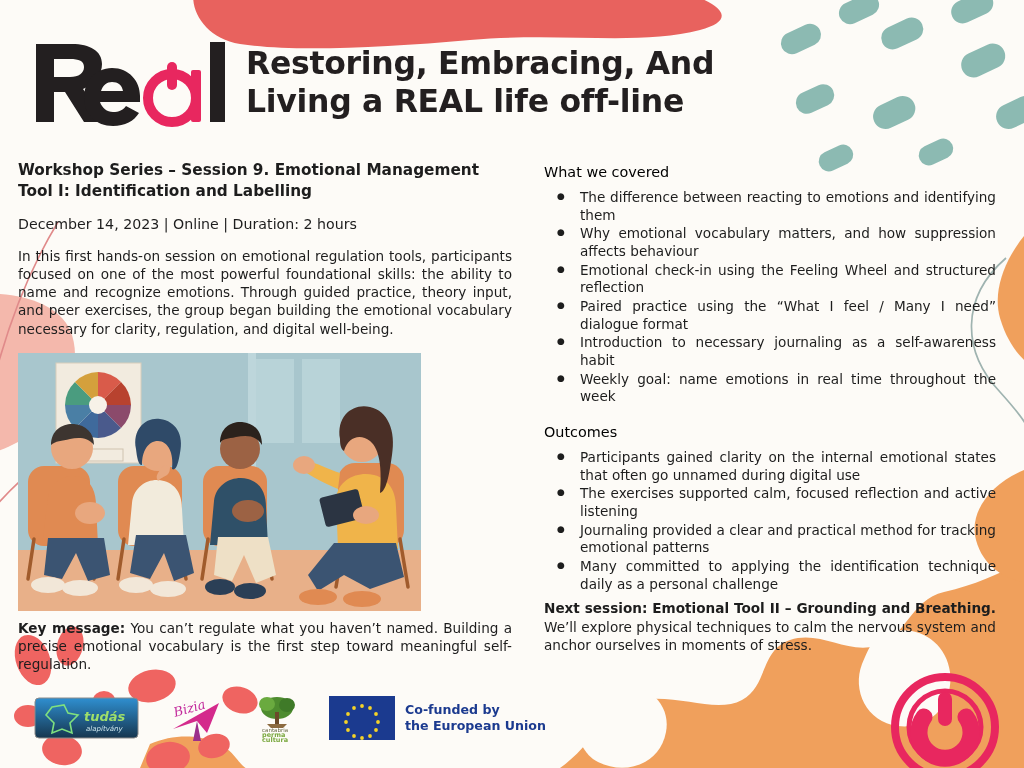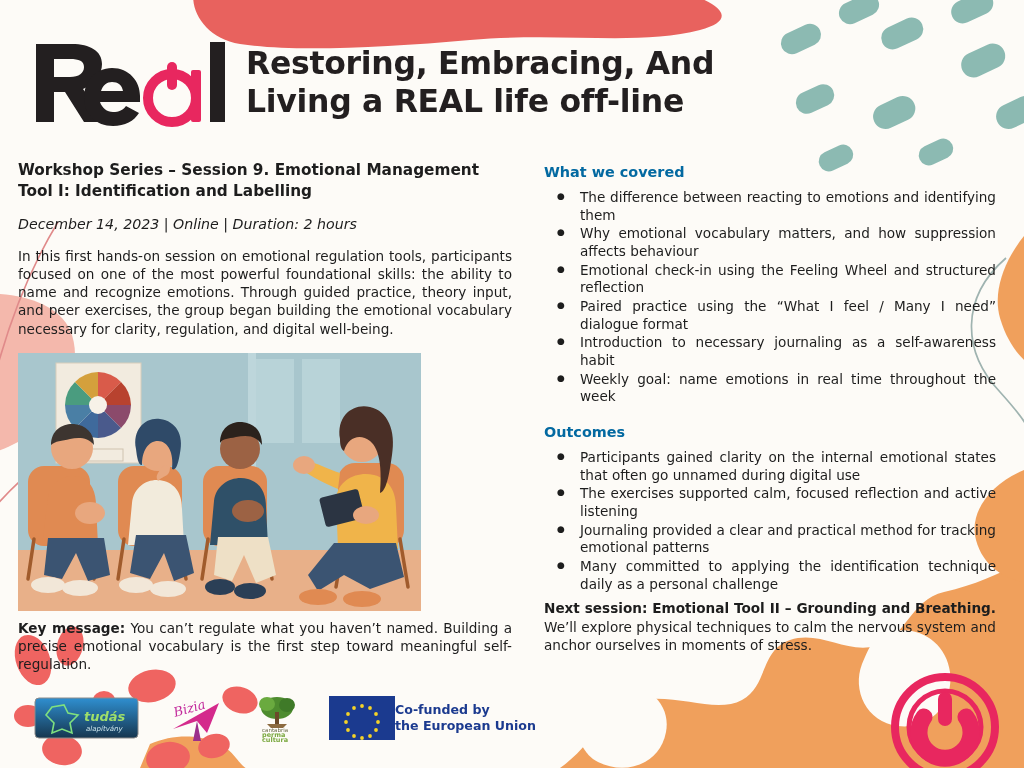--- a/index.html
+++ b/index.html
@@ -37,42 +37,42 @@
 
   
   .col-left { position: absolute; left: 18px; top: 160px; width: 494px; z-index: 5; }
   .col-right { position: absolute; left: 544px; top: 164px; width: 452px; z-index: 5; }
 
   .session-title {
     font-size: 15.3px; font-weight: 700; color: #1d1d1d;
     line-height: 1.38; margin-bottom: 14px;
   }
   .session-meta {
-    font-size: 14.2px; font-style: italic; color: #1d1d1d;
+    font-size: 14.2px; color: #1d1d1d;
     margin-bottom: 15px;
   }
   .body-para {
     font-size: 13.6px; color: #1d1d1d; line-height: 1.33;
     text-align: justify; text-justify: inter-word;
   }
 
   .photo-wrap {
     position: relative; margin-top: 15px;
     width: 403px; height: 258px; overflow: hidden;
   }
   .photo-wrap svg { display: block; }
 
   .key-msg {
     margin-top: 8px; font-size: 13.6px; line-height: 1.33;
     color: #1d1d1d; text-align: justify;
   }
   .key-msg b { font-weight: 700; }
 
   .sec-head {
-    font-size: 14.4px; font-weight: 700; color: #0369a1;
+    font-size: 14.4px; font-weight: 400; color: #000000;
     margin-bottom: 9px;
   }
   ul.bullets { list-style: none; margin: 0 0 0 4px; padding: 0; }
   ul.bullets li {
     position: relative; padding-left: 32px; margin-bottom: 1px;
     font-size: 13.6px; line-height: 1.30; color: #1d1d1d;
     text-align: justify; text-justify: inter-word;
   }
   ul.bullets li::before {
     content: "\25CF"; position: absolute; left: 9px; top: -1px;
@@ -84,21 +84,21 @@
     color: #1d1d1d; text-align: justify;
   }
   .next-session b { font-weight: 700; }
 
   
   .footer { position: absolute; left: 34px; top: 694px; display: flex; align-items: center; gap: 0; z-index: 6; }
   .flogo { position: relative; display: flex; align-items: center; }
   .f-tudas { width: 105px; height: 42px; font-style: italic; }
   .f-bizia { width: 72px; height: 46px; margin-left: 22px;}
   .f-perma { width: 56px; height: 48px; margin-left: 16px;}
-  .f-eu    { height: 44px; margin-left: 24px; display:flex; align-items:center; }
+  .f-eu    { height: 44px; margin-left: 24px; display:flex; align-items:center; gap:10px; }
   .eu-flag { width: 66px; height: 44px; }
   .eu-text {
     font-size: 12.6px; font-weight: 700; color: #1b3a8f;
     line-height: 1.26; white-space: pre-line;
   }
 </style>
 </head>
 <body>
 
 <div id="page">

